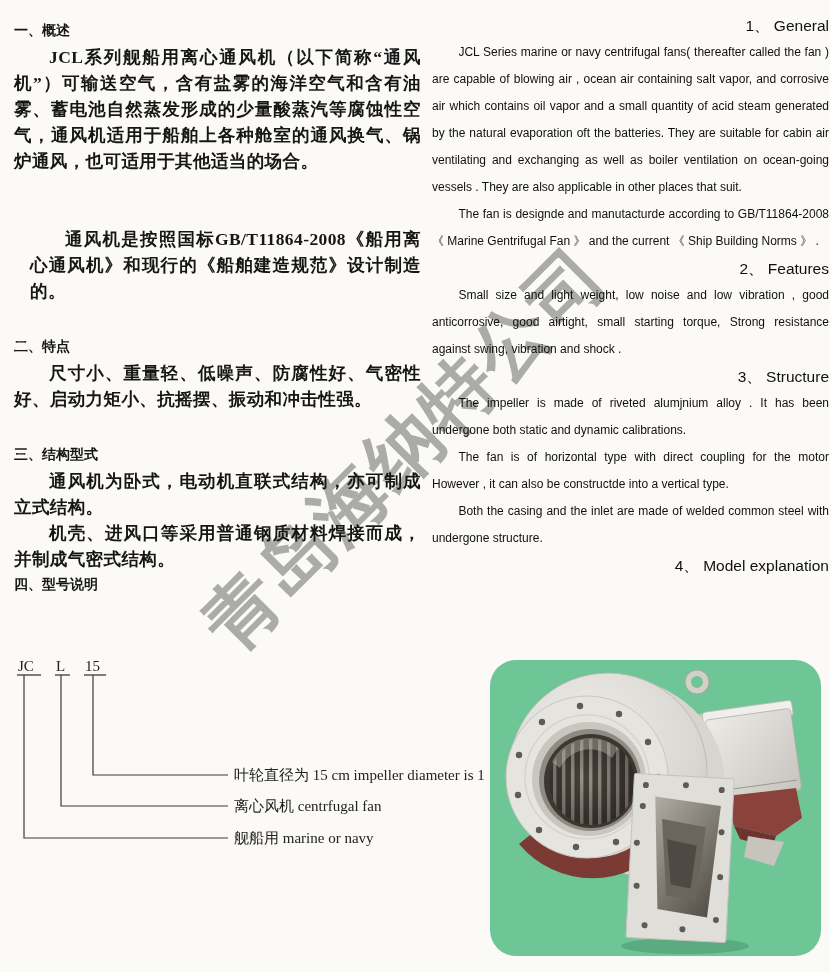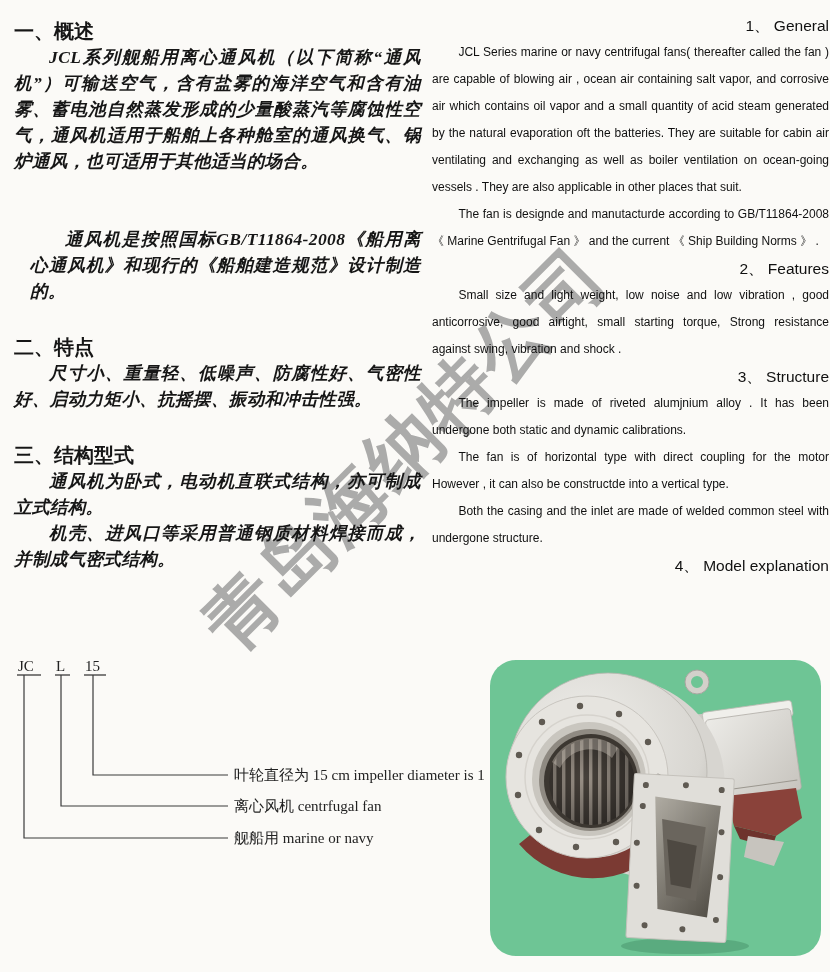--- a/index.html
+++ b/index.html
@@ -18,25 +18,25 @@
     font-size:74px; font-weight:bold; letter-spacing:2px;
     color:#8d8d8d; opacity:0.72;
     z-index:1; pointer-events:none;
   }
 
   .col { position:absolute; z-index:2; }
 
   
   .col-left { left:14px; top:18px; width:407px; color:#161616; }
   .zh-heading {
-    margin:0; font-size:20px; line-height:26px; font-weight:bold;
+    margin:0; font-size:14px; line-height:26px; font-weight:bold;
   }
   .zh-para {
     margin:0; font-size:17.5px; line-height:26px; font-weight:bold;
-    text-align:justify; text-indent:2em; letter-spacing:0.4px;font-style:italic;
+    text-align:justify; text-indent:2em; letter-spacing:0.4px;
   }
   .gap-xl { margin-top:52px;margin-left:16px; }
   .gap-lg { margin-top:30px; }
 
   
   .col-right {
     left:432px; top:12px; width:397px; color:#101010;
     font-family:"Liberation Sans","DejaVu Sans",sans-serif;
   }
   .en-heading {
@@ -71,20 +71,21 @@
 
 <div class="col col-left">
   <p class="zh-heading">一、概述</p>
   <p class="zh-para">JCL系列舰船用离心通风机（以下简称“通风机”）可输送空气，含有盐雾的海洋空气和含有油雾、蓄电池自然蒸发形成的少量酸蒸汽等腐蚀性空气，通风机适用于船舶上各种舱室的通风换气、锅炉通风，也可适用于其他适当的场合。</p>
   <p class="zh-para gap-xl">通风机是按照国标GB/T11864-2008《船用离心通风机》和现行的《船舶建造规范》设计制造的。</p>
   <p class="zh-heading gap-lg">二、特点</p>
   <p class="zh-para">尺寸小、重量轻、低噪声、防腐性好、气密性好、启动力矩小、抗摇摆、振动和冲击性强。</p>
   <p class="zh-heading gap-lg">三、结构型式</p>
   <p class="zh-para">通风机为卧式，电动机直联式结构，亦可制成立式结构。</p>
   <p class="zh-para">机壳、进风口等采用普通钢质材料焊接而成，并制成气密式结构。</p>
+  <p class="zh-heading">四、型号说明</p>
 </div>
 
 <div class="col col-right">
   <p class="en-heading">1、 General</p>
   <p class="en-para">JCL Series marine or navy centrifugal fans( thereafter called the fan ) are capable of blowing air , ocean air containing salt vapor, and corrosive air which contains oil vapor and a small quantity of acid steam generated by the natural evaporation oft the batteries. They are suitable for cabin air ventilating and exchanging as well as boiler ventilation on ocean-going vessels . They are also applicable in other places that suit.</p>
   <p class="en-para">The fan is designde and manutacturde according to GB/T11864-2008 《 Marine Gentrifugal Fan 》 and the current 《 Ship Building Norms 》 .</p>
   <p class="en-heading">2、 Features</p>
   <p class="en-para">Small size and light weight, low noise and low vibration , good anticorrosive, good airtight, small starting torque, Strong resistance against swing, vibration and shock .</p>
   <p class="en-heading">3、 Structure</p>
   <p class="en-para">The impeller is made of riveted alumjnium alloy . It has been undergone both static and dynamic calibrations.</p>

